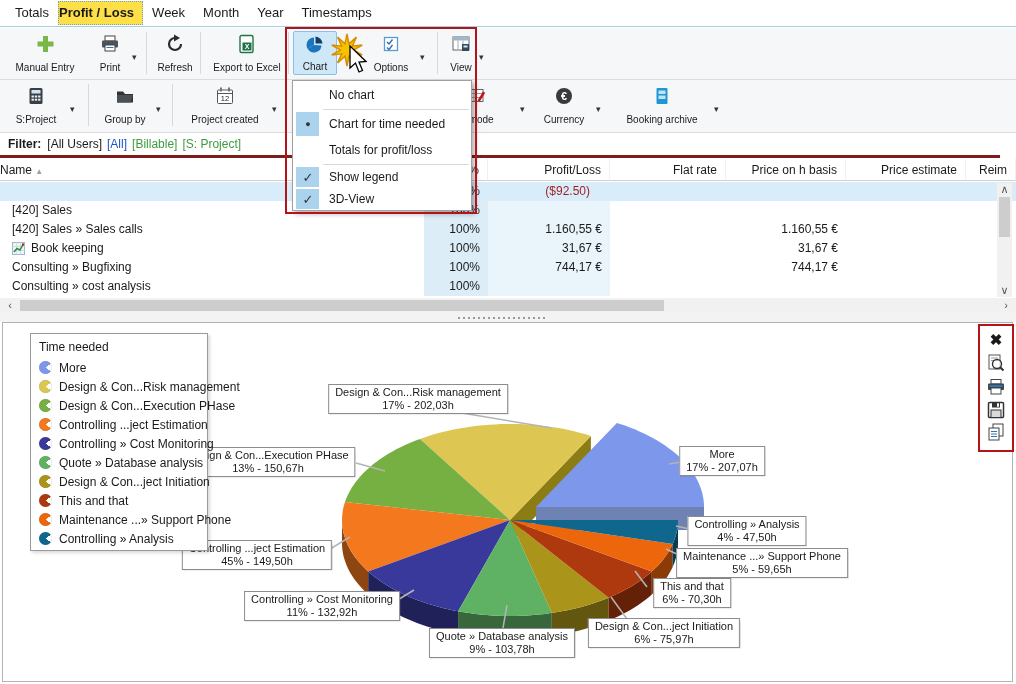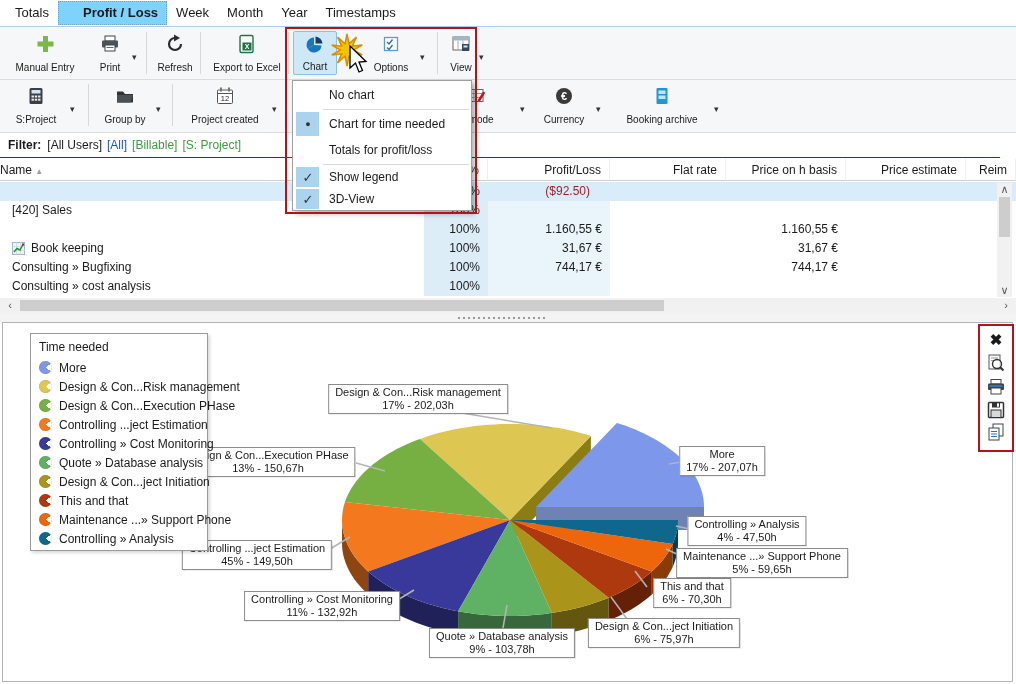--- a/index.html
+++ b/index.html
@@ -3,33 +3,33 @@
 <meta charset="utf-8">
 <style>
   html,body{margin:0;padding:0;background:#fff;}
   #app{position:relative;width:1016px;height:684px;background:#fff;overflow:hidden;
        font-family:"Liberation Sans",sans-serif;font-size:12px;color:#1a1a1a;}
   .abs{position:absolute;}
   
   #tab-bar{position:absolute;left:0;top:0;width:1016px;height:27px;background:#fff;
            border-bottom:1px solid #a6cfe3;display:flex;align-items:center;padding-left:6px;box-sizing:border-box;}
   .tab{padding:4px 9px 5px 9px;font-size:13px;cursor:default;white-space:nowrap;}
-  .tab.active{background:#7dd3fc;border:1px dotted #6fa3c4;font-weight:bold;padding:3px 8px 4px 24px;}
+  .tab.active{background:#fde047;border:1px dotted #6fa3c4;font-weight:bold;padding:3px 8px 4px 0;}
   
   #toolbar1{position:absolute;left:0;top:28px;width:1016px;height:51px;background:#f6f7f8;border-bottom:1px solid #dcdcdc;}
   #toolbar2{position:absolute;left:0;top:80px;width:1016px;height:52px;background:#f6f7f8;border-bottom:1px solid #dcdcdc;}
   .tbtn{position:absolute;top:3px;height:44px;display:flex;flex-direction:column;align-items:center;justify-content:space-between;padding:3px 0 2px 0;box-sizing:border-box;}
   .tbtn .ticon{height:20px;display:flex;align-items:center;justify-content:center;}
   .tbtn .tlabel{font-size:10px;white-space:nowrap;}
   .tbtn.hl{background:#cfe8f8;border:1px solid #86c2e8;border-radius:2px;}
   .tarrow{position:absolute;top:24px;font-size:9px;color:#333;}
   .tsep{position:absolute;top:4px;width:1px;height:42px;background:#d8d8d8;}
   
   #filter-bar{position:absolute;left:0;top:133px;width:1000px;height:25px;background:#fff;
-              border-bottom:1px solid #7f1d1d;display:flex;align-items:center;padding-left:8px;box-sizing:border-box;}
+              border-bottom:3px solid #7f1d1d;display:flex;align-items:center;padding-left:8px;box-sizing:border-box;}
   #filter-bar b{margin-right:6px;}
   .ftok{margin-right:5px;}
   
   #results-table{position:absolute;left:0;top:159px;width:1016px;height:139px;background:#fff;}
   .hcell{position:absolute;top:0;height:22px;line-height:22px;box-sizing:border-box;border-bottom:1px solid #cfcfcf;
          border-right:1px solid #efefef;white-space:nowrap;overflow:hidden;background:#fff;}
   .trow{position:absolute;height:19px;line-height:19px;width:1016px;}
   .tcell{position:absolute;top:0;height:19px;box-sizing:border-box;white-space:nowrap;overflow:hidden;}
   .num{text-align:right;padding-right:8px;}
   
@@ -258,20 +258,21 @@
       <div class="trow" style="top: 42px;">
         <div class="tcell" style="left: 0px; width: 424px; padding-left: 12px; display: flex; align-items: center;">[420] Sales</div>
         <div class="tcell num" style="left: 424px; width: 64px; background: rgb(220, 237, 248);">100%</div>
         <div class="tcell num" style="left: 488px; width: 122px; background: rgb(234, 244, 251);"></div>
         <div class="tcell num" style="left: 610px; width: 116px;"></div>
         <div class="tcell num" style="left: 726px; width: 120px;"></div>
         <div class="tcell num" style="left: 846px; width: 120px;"></div>
         <div class="tcell num" style="left: 966px; width: 50px;"></div>
       </div>
       <div class="trow" style="top: 61px;">
+        <div class="tcell" style="left: 0px; width: 424px; padding-left: 12px; display: flex; align-items: center;">[420] Sales » Sales calls</div>
         <div class="tcell num" style="left: 424px; width: 64px; background: rgb(220, 237, 248);">100%</div>
         <div class="tcell num" style="left: 488px; width: 122px; background: rgb(234, 244, 251);">1.160,55 €</div>
         <div class="tcell num" style="left: 610px; width: 116px;"></div>
         <div class="tcell num" style="left: 726px; width: 120px;">1.160,55 €</div>
         <div class="tcell num" style="left: 846px; width: 120px;"></div>
         <div class="tcell num" style="left: 966px; width: 50px;"></div>
       </div>
       <div class="trow" style="top: 80px;">
         <div class="tcell" style="left: 0px; width: 424px; padding-left: 12px; display: flex; align-items: center;"><svg width="13" height="13" style="margin-right:6px">
             <rect x="0.5" y="0.5" width="12" height="12" fill="#eef4fa" stroke="#9db6c8"></rect>

